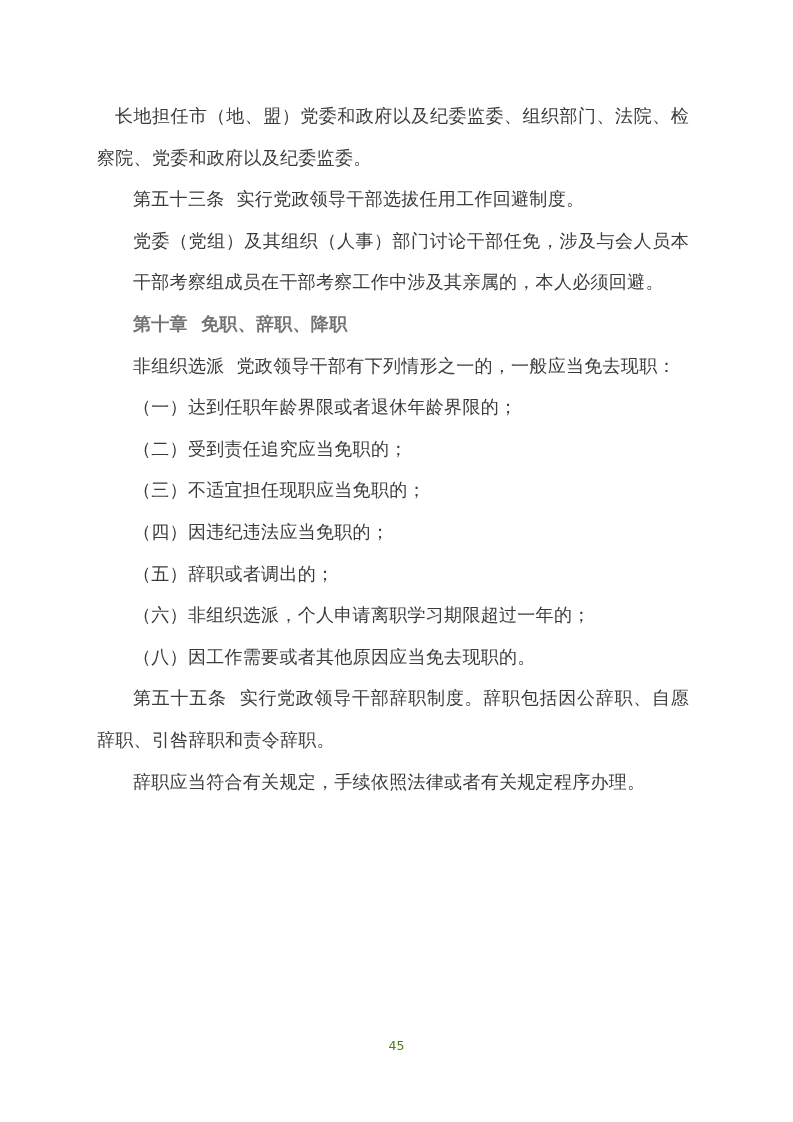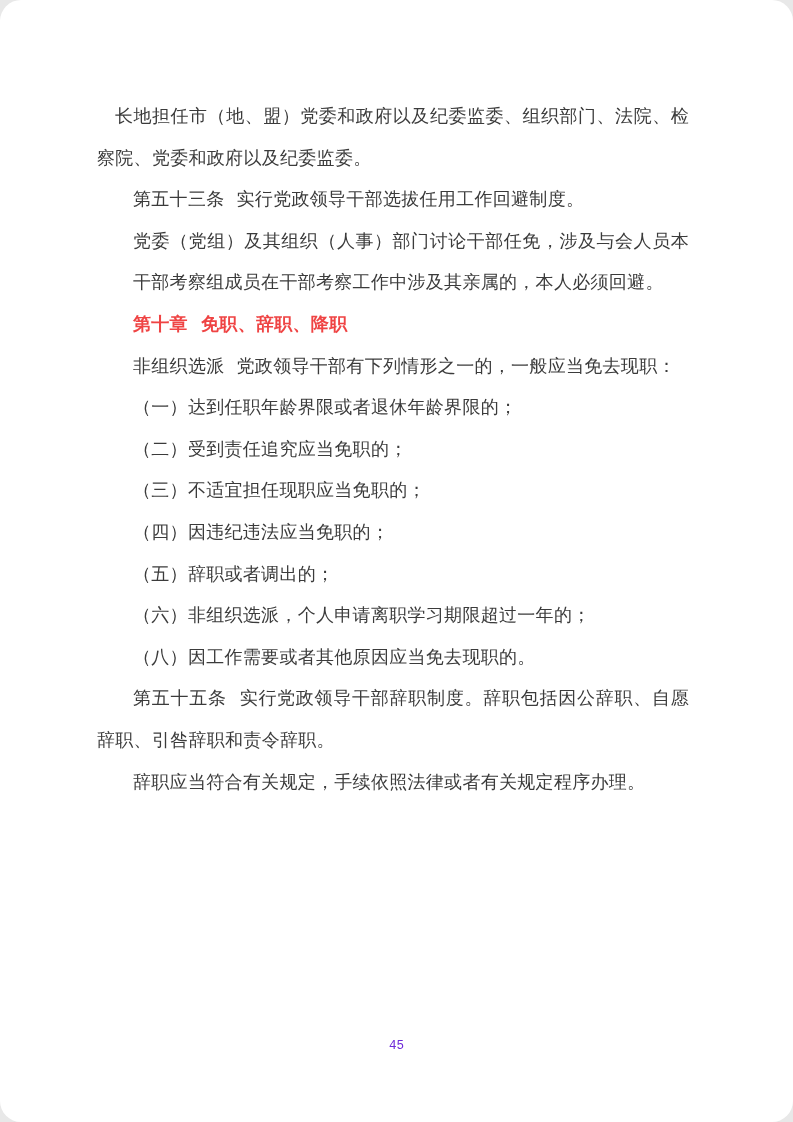--- a/index.html
+++ b/index.html
@@ -8,21 +8,20 @@
     background: #e8e8e8;
   }
   .page {
     position: relative;
     width: 793px;
     height: 1122px;
     margin: 0 auto;
     background: #ffffff;
     overflow: hidden;
     font-family: "DejaVu Sans", sans-serif;
-    border-radius: 21px;
   }
   .body-text {
     position: absolute;
     left: 97px;
     top: 95px;
     width: 592px;
     font-size: 18px;
     line-height: 41.6px;
     color: #3b3b3b;
     letter-spacing: 0.3px;
@@ -32,32 +31,31 @@
     text-align: left;
     white-space: pre-wrap;
   }
   
   .i1 { text-indent: 18px; }
   .i2 { text-indent: 36px; }
   
   .jl { text-align: justify; text-align-last: justify; }
   .heading {
     font-weight: bold;
-    color: #ef4444;
+    color: #737373;
   }
   .page-number {
     position: absolute;
     top: 1036px;
     left: 0;
     width: 100%;
     text-align: center;
     font-size: 12.5px;
     line-height: 20px;
-    color: #6d28d9;
-    font-family: Liberation Mono, monospace;
+    color: #4d7c0f;
   }
 </style>
 </head>
 <body>
 
 <div class="page">
 
   <div class="body-text">
     <div class="ln i1 jl">长地担任市（地、盟）党委和政府以及纪委监委、组织部门、法院、检</div>
     <div class="ln">察院、党委和政府以及纪委监委。</div>

